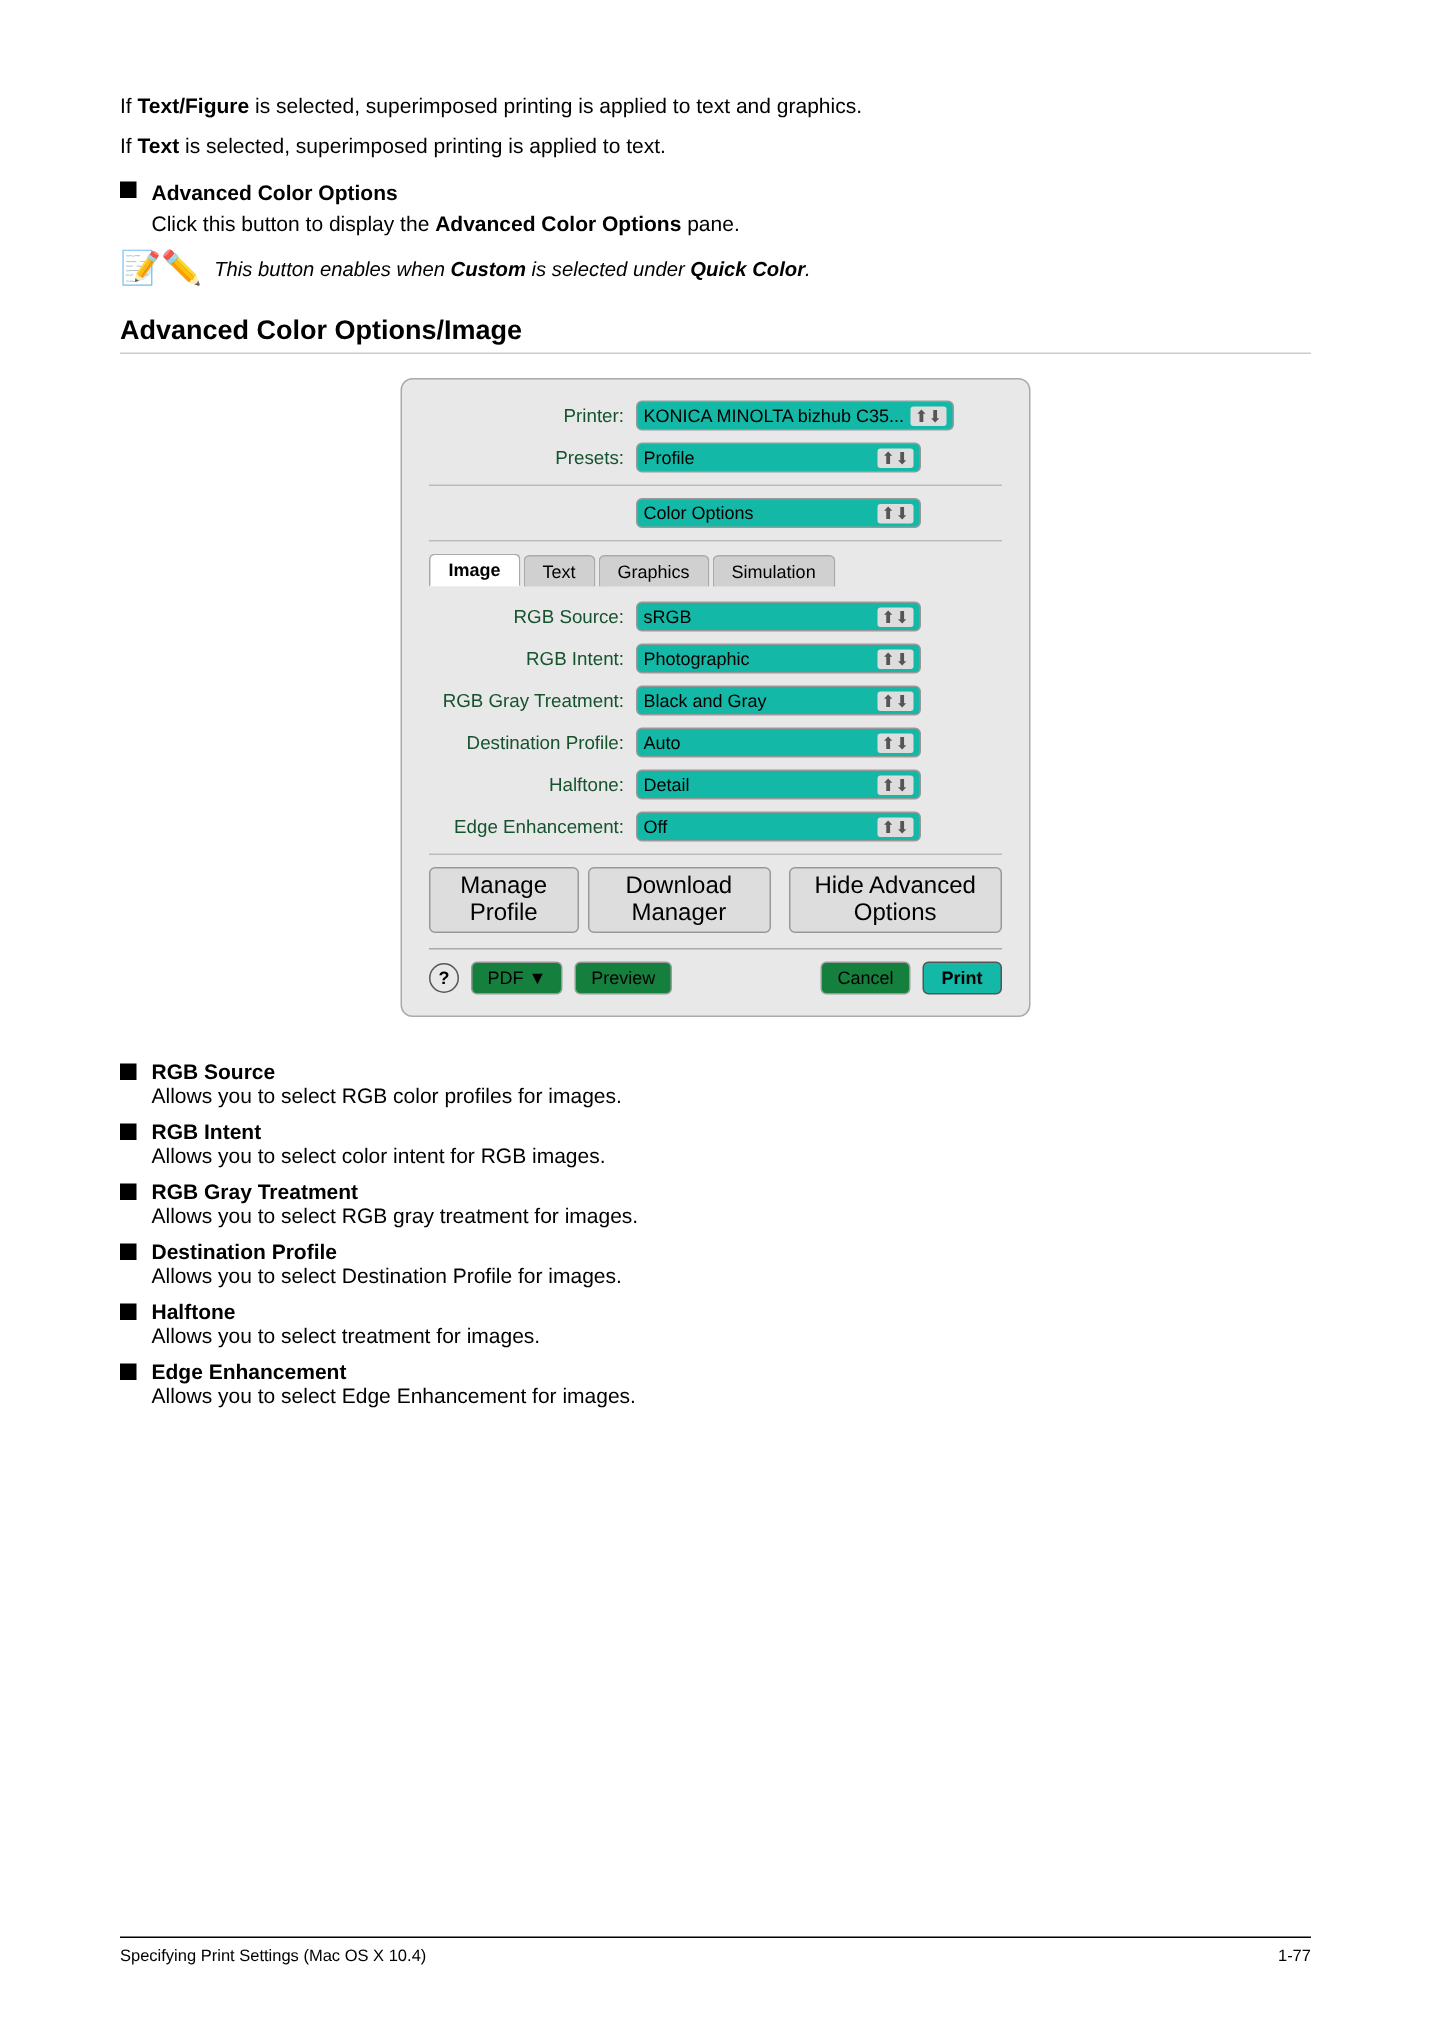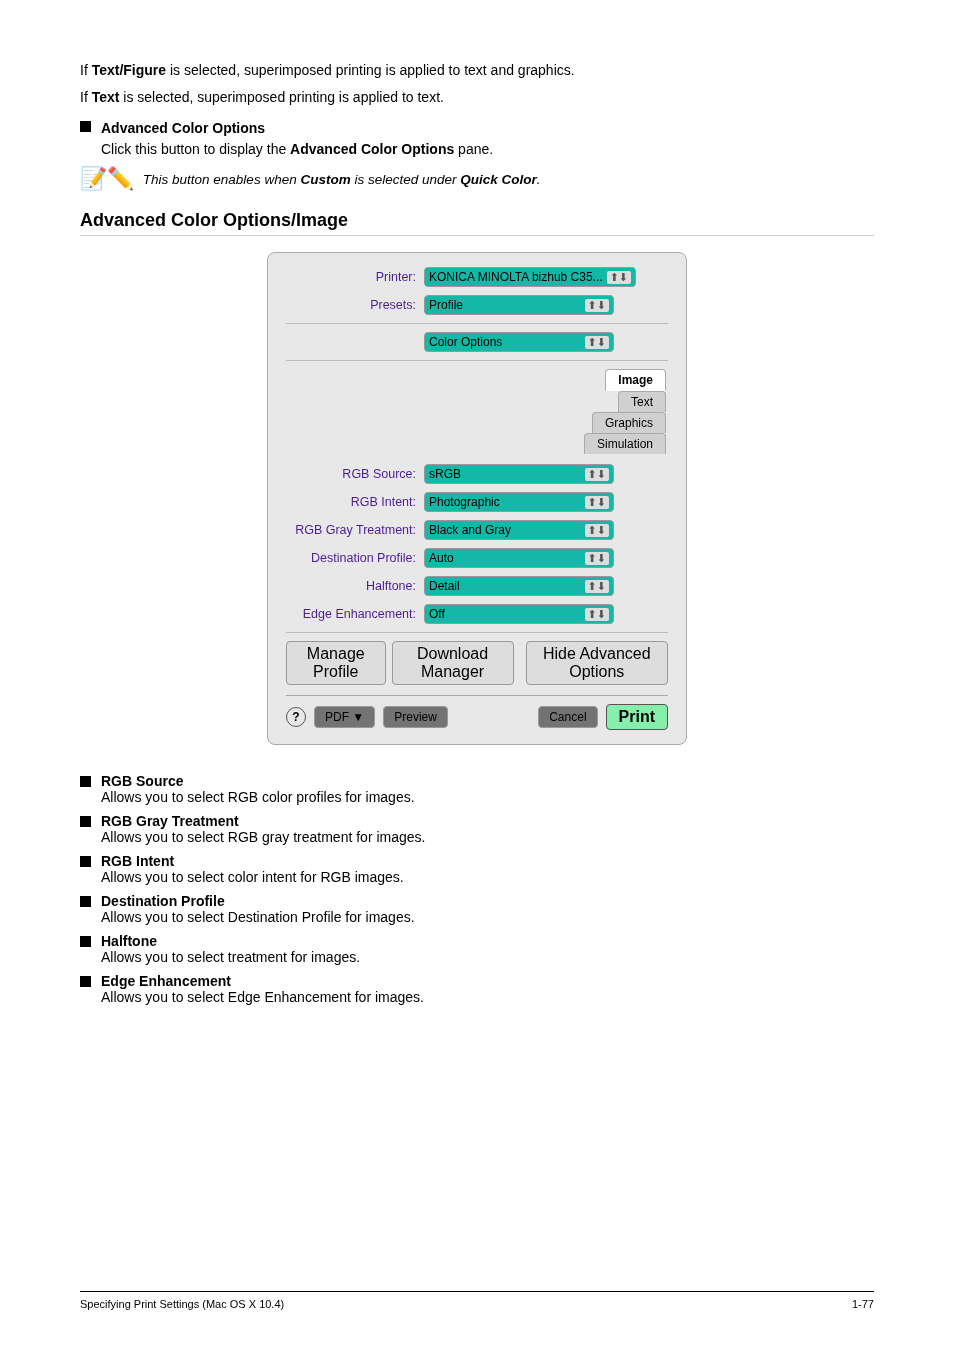--- a/index.html
+++ b/index.html
@@ -92,21 +92,21 @@
     .dialog-row {
       display: flex;
       align-items: center;
       margin-bottom: 8px;
     }
     .dialog-label {
       text-align: right;
       min-width: 130px;
       margin-right: 8px;
       font-size: 12.5px;
-      color: #4c1d95;
+      color: #14532d;
     }
     .dialog-select {
       display: flex;
       align-items: center;
       background: #14b8a6;
       border: 1px solid #999;
       border-radius: 4px;
       padding: 2px 4px;
       min-width: 190px;
       font-size: 12px;
@@ -122,21 +122,20 @@
       border-radius: 2px;
       padding: 0 3px;
     }
 
     
     .tabs-row {
       display: flex;
       align-items: flex-end;
       margin-bottom: 10px;
       margin-top: 4px;
-      flex-direction: column;
     }
     .tab {
       padding: 3px 12px;
       border: 1px solid #aaa;
       border-bottom: none;
       border-radius: 4px 4px 0 0;
       background: #d0d0d0;
       font-size: 12px;
       margin-right: 2px;
       cursor: pointer;
@@ -190,31 +189,31 @@
       display: flex;
       align-items: center;
       justify-content: center;
       font-size: 12px;
       font-weight: bold;
       cursor: pointer;
     }
     .footer-btn {
       border: 1px solid #999;
       border-radius: 4px;
-      background: #737373;
+      background: #15803d;
       padding: 3px 10px;
       font-size: 12px;
       cursor: pointer;
     }
     .footer-btn-primary {
       border: 1px solid #555;
       border-radius: 4px;
-      background: #86efac;
+      background: #14b8a6;
       padding: 3px 12px;
-      font-size: 16px;
+      font-size: 12px;
       font-weight: bold;
       cursor: pointer;
     }
     .footer-spacer { flex: 1; }
 
     
     .desc-bullets {
       margin-top: 10px;
     }
     .desc-bullet {
@@ -383,30 +382,30 @@
       <div class="bullet-square" style="margin-right:10px;margin-top:3px;flex-shrink:0;"></div>
       <div>
         <b>RGB Source</b><br>
         <span>Allows you to select RGB color profiles for images.</span>
       </div>
     </div>
 
     <div class="desc-bullet">
       <div class="bullet-square" style="margin-right:10px;margin-top:3px;flex-shrink:0;"></div>
       <div>
+        <b>RGB Intent</b><br>
+        <span>Allows you to select color intent for RGB images.</span>
+      </div>
+    </div>
+
+    <div class="desc-bullet">
+      <div class="bullet-square" style="margin-right:10px;margin-top:3px;flex-shrink:0;"></div>
+      <div>
         <b>RGB Gray Treatment</b><br>
         <span>Allows you to select RGB gray treatment for images.</span>
-      </div>
-    </div>
-
-    <div class="desc-bullet">
-      <div class="bullet-square" style="margin-right:10px;margin-top:3px;flex-shrink:0;"></div>
-      <div>
-        <b>RGB Intent</b><br>
-        <span>Allows you to select color intent for RGB images.</span>
       </div>
     </div>
 
     <div class="desc-bullet">
       <div class="bullet-square" style="margin-right:10px;margin-top:3px;flex-shrink:0;"></div>
       <div>
         <b>Destination Profile</b><br>
         <span>Allows you to select Destination Profile for images.</span>
       </div>
     </div>

